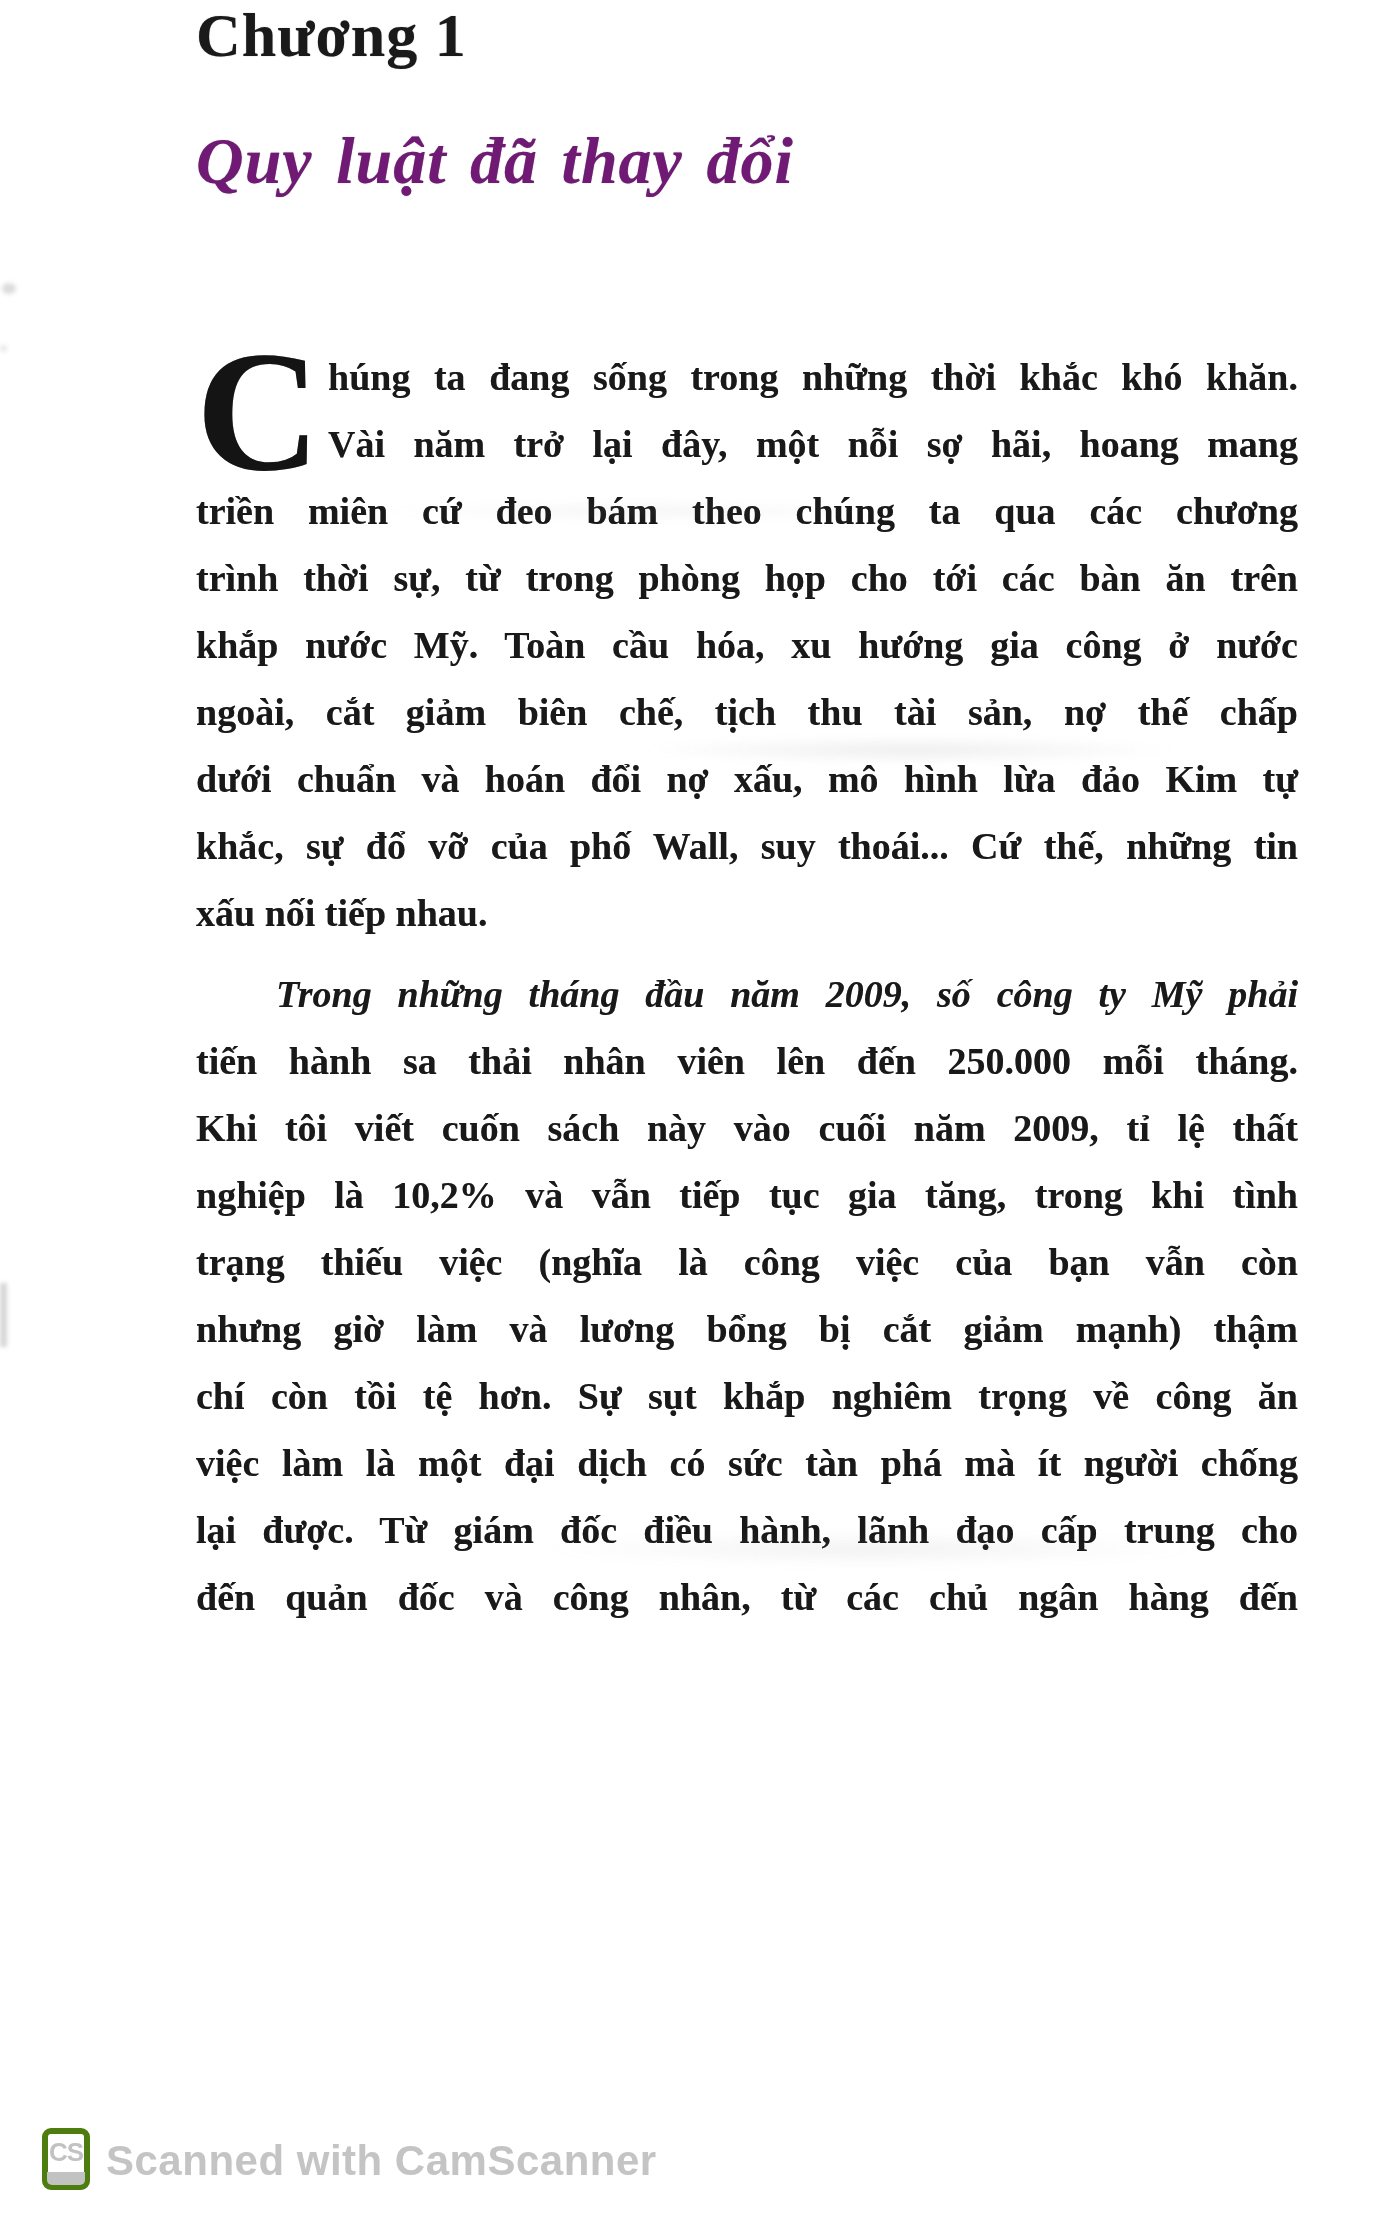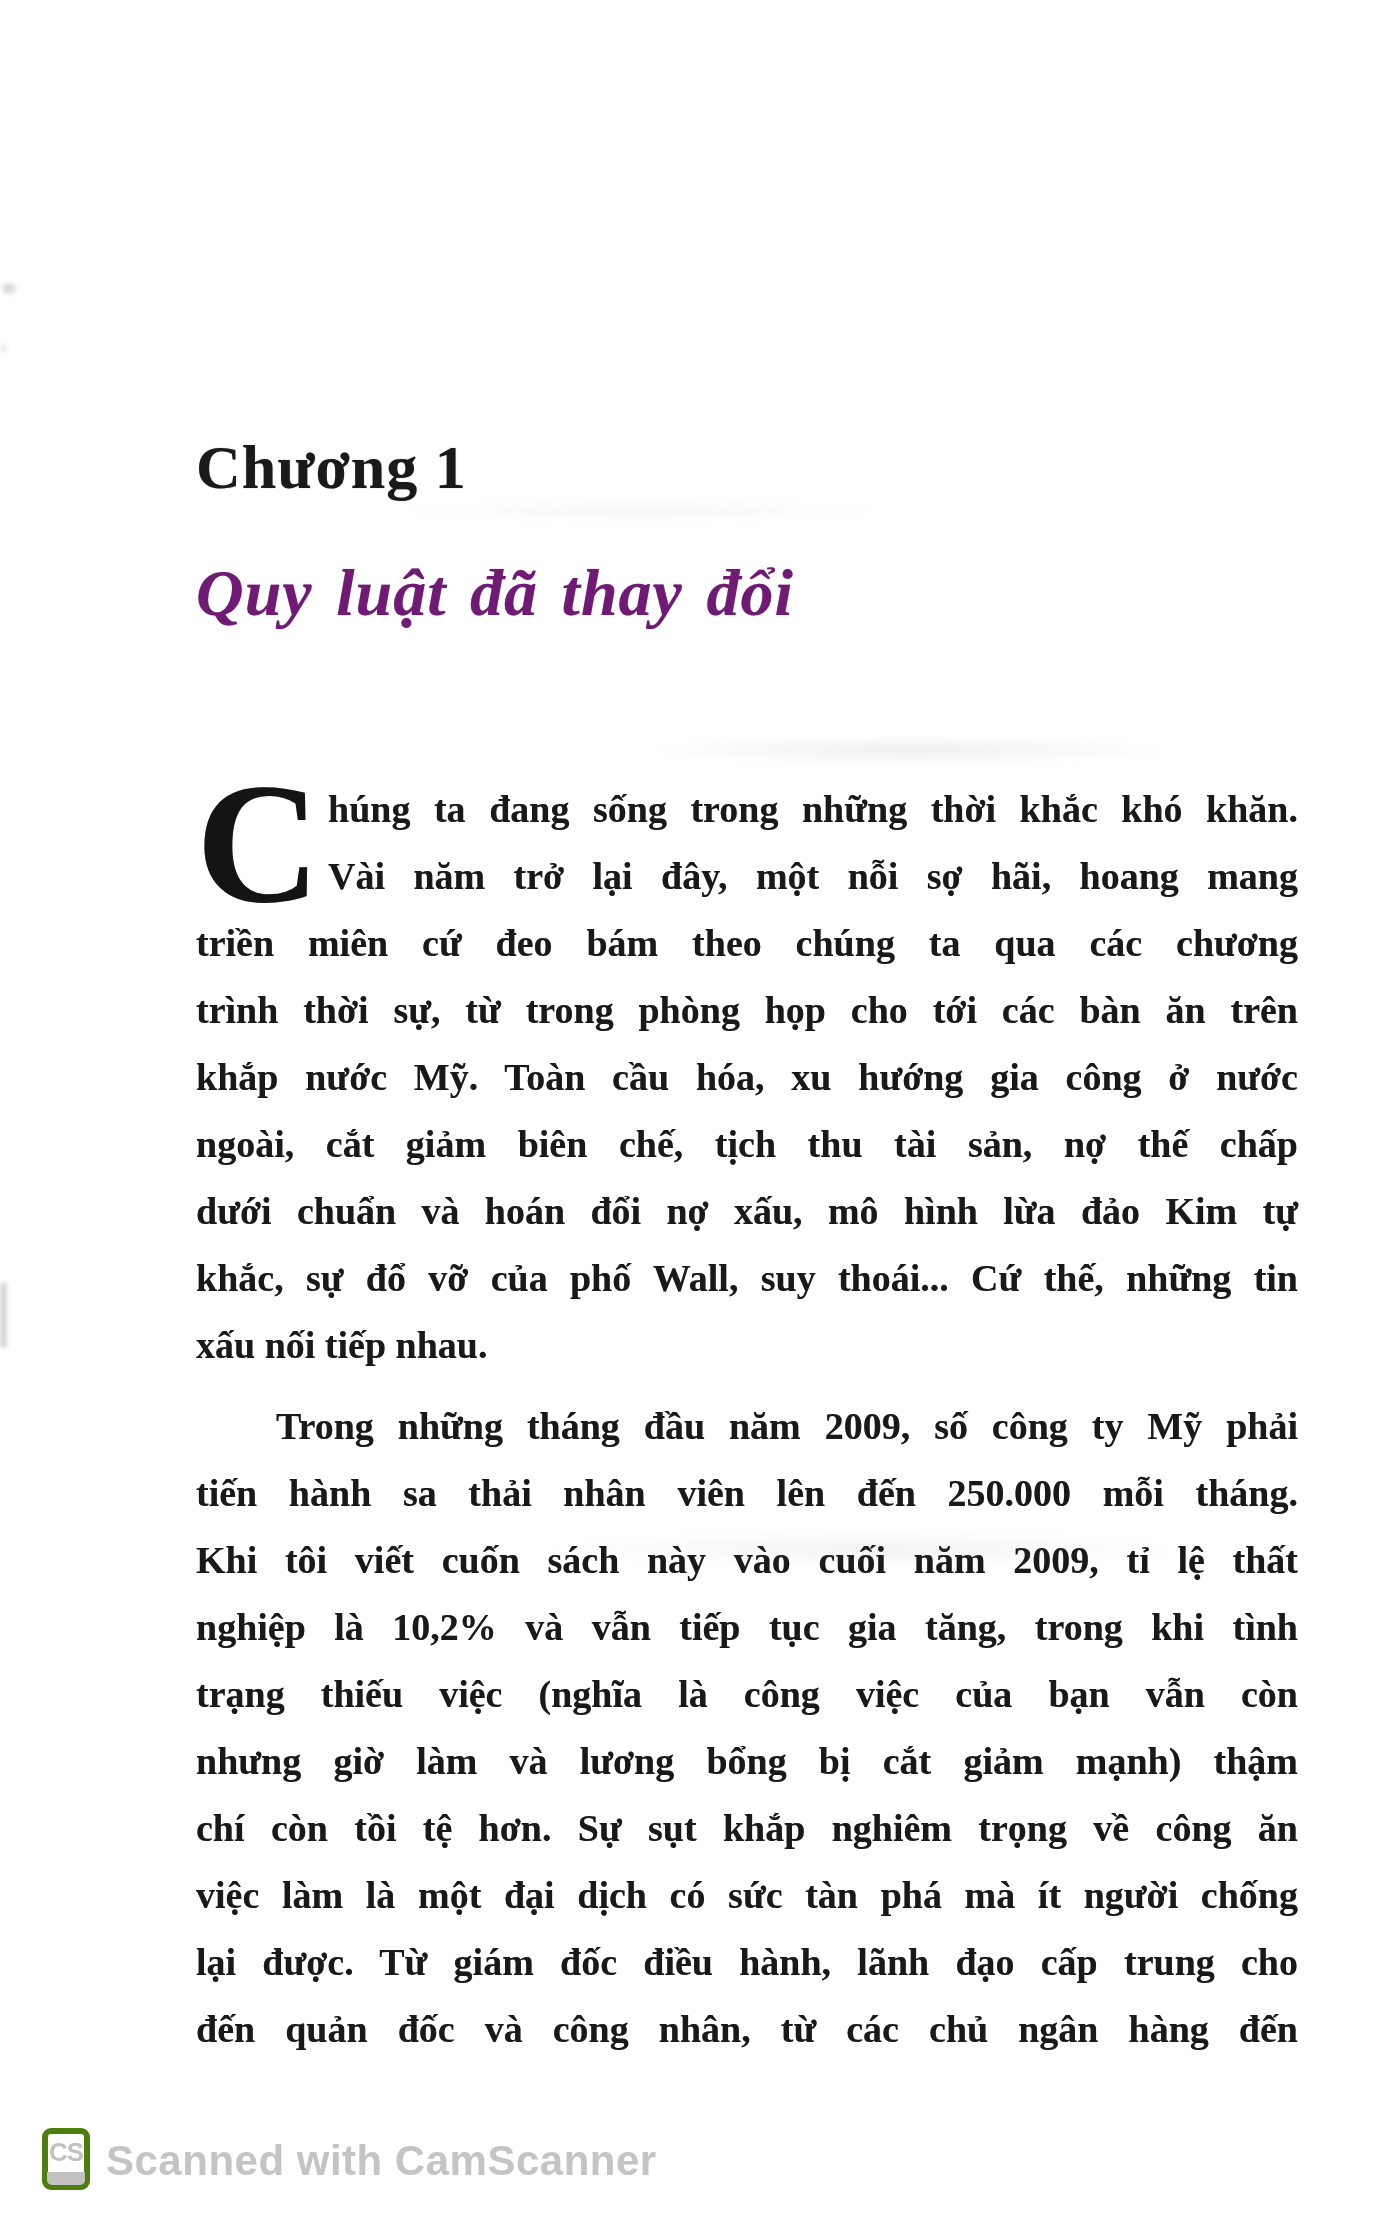--- a/index.html
+++ b/index.html
@@ -10,21 +10,20 @@
     overflow:hidden;
     font-family:"Liberation Serif","DejaVu Serif",serif;
     color:#161616;
   }
   .content{
     position:absolute;
     left:196px;top:0;
     width:1102px;
   }
   .chapter-heading{
-    padding-top:432px;
     font-size:62px;
     line-height:70px;
     font-weight:700;
     letter-spacing:1px;
     color:#1a1a1a;
     text-shadow:0 0 1px rgba(0,0,0,.45);
   }
   .chapter-title{
     margin-top:48px;
     font-size:66px;
@@ -50,20 +49,21 @@
     line-height:67px;
     text-align:justify;
     text-align-last:justify;
     white-space:nowrap;
   }
   .line.para-end{
     text-align-last:left;
   }
   .line.first-indent{
     text-indent:80px;
+    font-style:italic;
   }
   .dropcap{
     float:left;
     width:116px;
     height:134px;
     margin-right:16px;
     display:flex;
     align-items:center;
     justify-content:flex-start;
     font-size:172px;

